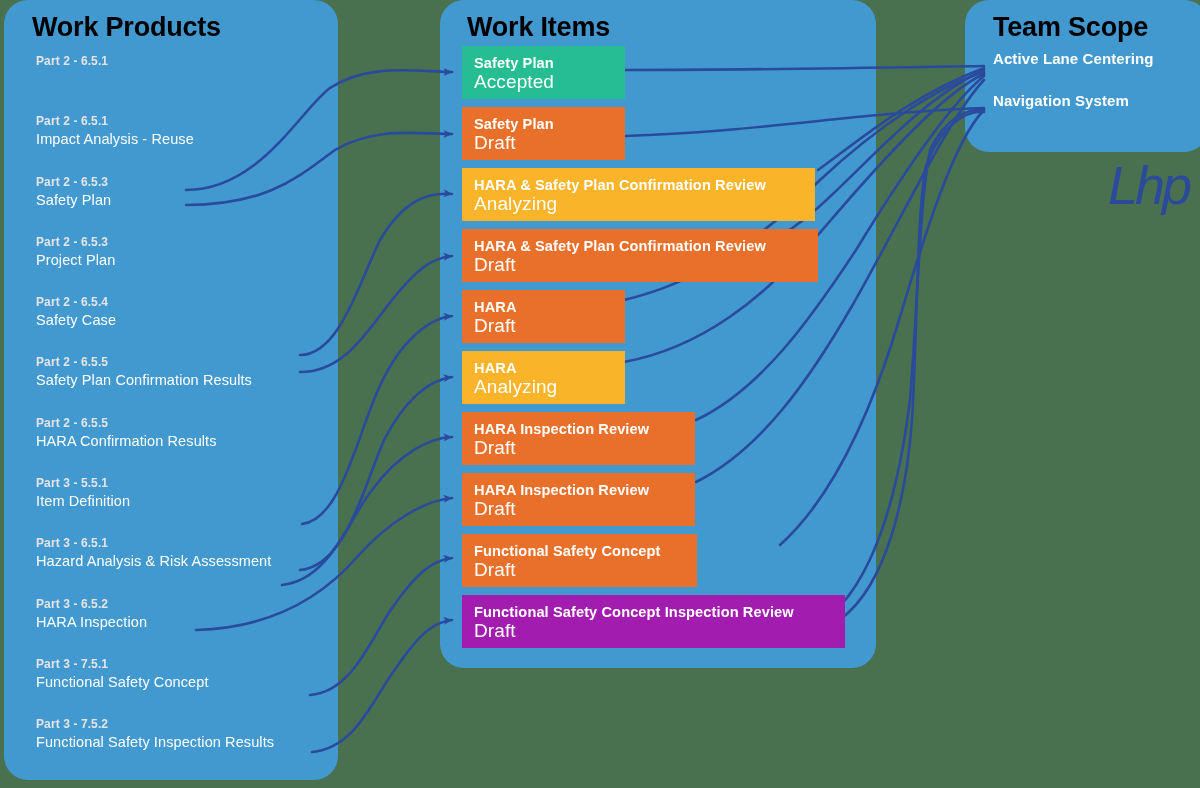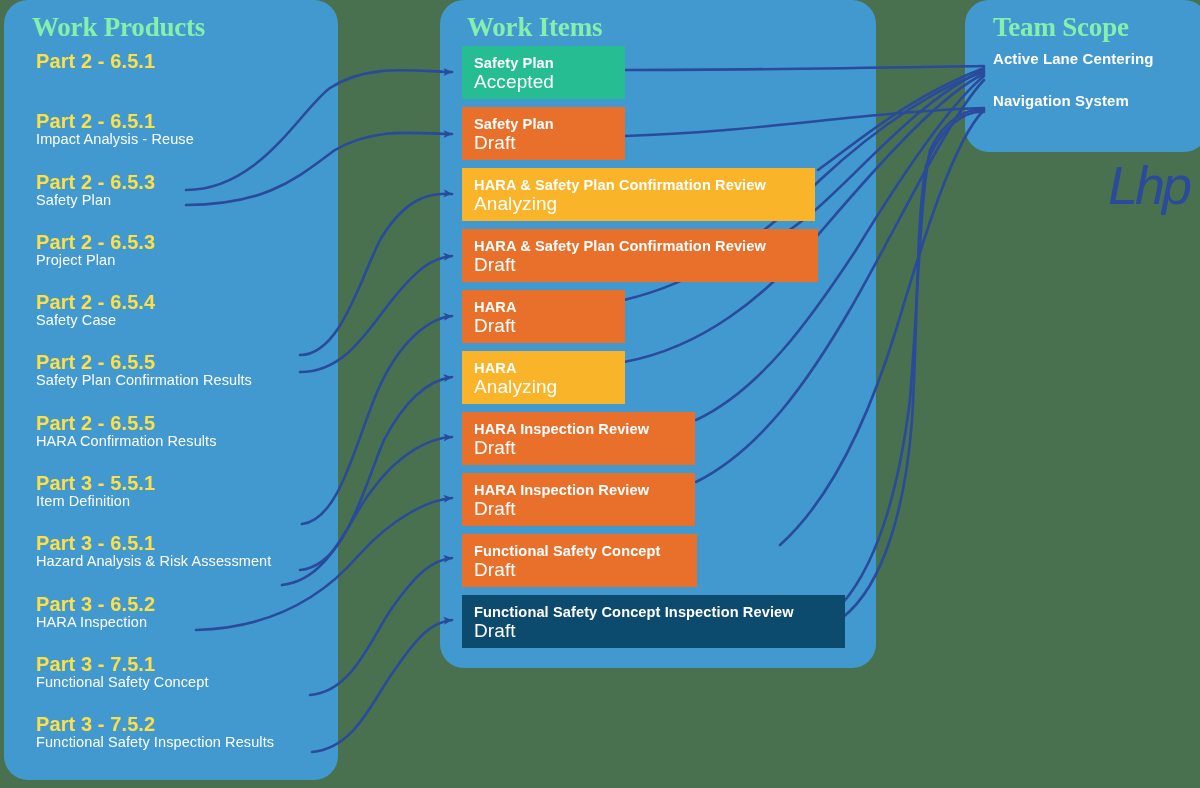--- a/index.html
+++ b/index.html
@@ -18,36 +18,35 @@
     background:#4299d0;
     border-radius:22px;
     box-sizing:border-box;
   }
   #panel-work-products{left:4px;top:0px;width:334px;height:780px;border-radius:24px;}
   #panel-work-items{left:440px;top:0px;width:436px;height:668px;border-radius:24px;}
   #panel-team-scope{left:965px;top:0px;width:243px;height:152px;border-radius:24px;}
 
   .panel-title{
     position:absolute;
-    color:#86efac;
+    color:#000000;
     font-size:27px;
     font-weight:bold;
     letter-spacing:-0.2px;
     white-space:nowrap;
-    font-family:Liberation Serif, serif;
   }
   #title-work-products{left:32px;top:12px;}
   #title-work-items{left:467px;top:12px;}
   #title-team-scope{left:993px;top:12px;}
 
   
   #wp-list{position:absolute;left:36px;top:52px;width:300px;}
   .wp-item{height:60.3px;position:relative;}
   .wp-code{
-    color:#fde047;font-size:20px;font-weight:bold;line-height:18px;
+    color:#e5e5e5;font-size:12px;font-weight:bold;line-height:18px;
     white-space:nowrap;letter-spacing:0.1px;
   }
   .wp-name{
     color:#ffffff;font-size:14.5px;font-weight:normal;line-height:19px;
     white-space:nowrap;letter-spacing:0.1px;
   }
 
   
   #wi-list{position:absolute;left:462px;top:46px;}
   .wi-card{
@@ -214,21 +213,21 @@
         <div class="wi-status">Draft</div>
       </div>
       <div class="wi-card" style="background: rgb(232, 112, 42); width: 233px;">
         <div class="wi-title">HARA Inspection Review</div>
         <div class="wi-status">Draft</div>
       </div>
       <div class="wi-card" style="background: rgb(232, 112, 42); width: 235px;">
         <div class="wi-title">Functional Safety Concept</div>
         <div class="wi-status">Draft</div>
       </div>
-      <div class="wi-card" style="background: #0c4a6e; width: 383px;">
+      <div class="wi-card" style="background: #a21caf; width: 383px;">
         <div class="wi-title">Functional Safety Concept Inspection Review</div>
         <div class="wi-status">Draft</div>
       </div>
     </div>
   <div id="ts-list">
       <div class="ts-item">Active Lane Centering</div>
       <div class="ts-item">Navigation System</div>
     </div>
 
   <div id="logo">Lhp</div>

